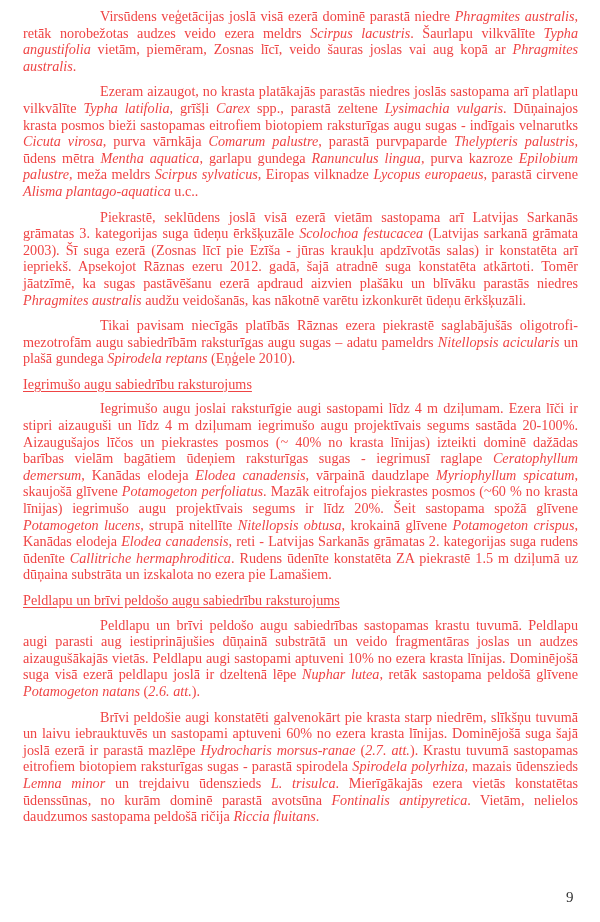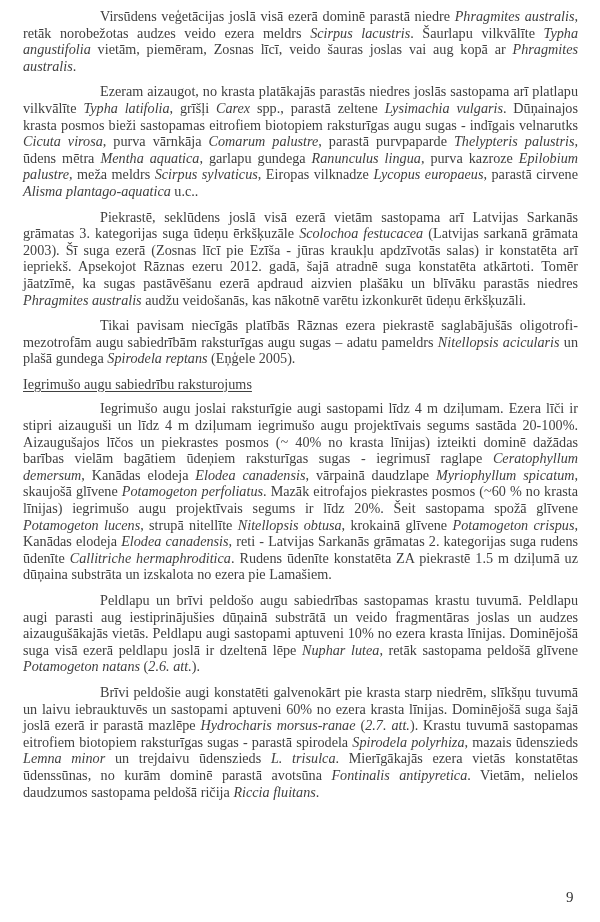--- a/index.html
+++ b/index.html
@@ -1,20 +1,20 @@
 <!DOCTYPE html>
 <html><head>
 <meta charset="utf-8">
 <style>
   html, body { margin: 0; padding: 0; background: #ffffff; }
   body { width: 600px; height: 922px; position: relative; overflow: hidden; }
   .page {
     position: absolute; left: 23px; top: 8px; width: 555px;
     font-family: "Liberation Serif", serif;
-    font-size: 14.2px; line-height: 16.6px; color: #404040;
+    font-size: 14.2px; line-height: 16.6px; color: #ef4444;
   }
   .para { text-align: justify; text-indent: 77px; margin: 0 0 9px 0; }
   .para .seg { }
   .para .it { font-style: italic; }
   .heading {
     margin: 4px 0 8px 0; text-decoration: underline; text-underline-offset: 2px;
   }
   .page-number {
     position: absolute; left: 566px; top: 889px;
     font-family: "Liberation Serif", serif; font-size: 15px; color: #333;
@@ -24,26 +24,27 @@
 <body>
 
 <div class="page">
 
   <p class="para"><span class="seg">Virsūdens veģetācijas joslā visā ezerā dominē parastā niedre </span><span class="it">Phragmites australis</span><span class="seg">, retāk norobežotas audzes veido ezera meldrs </span><span class="it">Scirpus lacustris</span><span class="seg">. Šaurlapu vilkvālīte </span><span class="it">Typha angustifolia</span><span class="seg"> vietām, piemēram, Zosnas līcī, veido šauras joslas vai aug kopā ar </span><span class="it">Phragmites australis</span><span class="seg">.</span></p>
 
   <p class="para"><span class="seg">Ezeram aizaugot, no krasta platākajās parastās niedres joslās sastopama arī platlapu vilkvālīte </span><span class="it">Typha latifolia</span><span class="seg">, grīšļi </span><span class="it">Carex</span><span class="seg"> spp., parastā zeltene </span><span class="it">Lysimachia vulgaris</span><span class="seg">. Dūņainajos krasta posmos bieži sastopamas eitrofiem biotopiem raksturīgas augu sugas - indīgais velnarutks </span><span class="it">Cicuta virosa</span><span class="seg">, purva vārnkāja </span><span class="it">Comarum palustre</span><span class="seg">, parastā purvpaparde </span><span class="it">Thelypteris palustris</span><span class="seg">, ūdens mētra </span><span class="it">Mentha aquatica</span><span class="seg">, garlapu gundega </span><span class="it">Ranunculus lingua</span><span class="seg">, purva kazroze </span><span class="it">Epilobium palustre</span><span class="seg">, meža meldrs </span><span class="it">Scirpus sylvaticus</span><span class="seg">, Eiropas vilknadze </span><span class="it">Lycopus europaeus</span><span class="seg">, parastā cirvene </span><span class="it">Alisma plantago-aquatica</span><span class="seg"> u.c..</span></p>
 
   <p class="para"><span class="seg">Piekrastē, seklūdens joslā visā ezerā vietām sastopama arī Latvijas Sarkanās grāmatas 3. kategorijas suga ūdeņu ērkšķuzāle </span><span class="it">Scolochoa festucacea</span><span class="seg"> (Latvijas sarkanā grāmata 2003). Šī suga ezerā (Zosnas līcī pie Ezīša - jūras kraukļu apdzīvotās salas) ir konstatēta arī iepriekš. Apsekojot Rāznas ezeru 2012. gadā, šajā atradnē suga konstatēta atkārtoti. Tomēr jāatzīmē, ka sugas pastāvēšanu ezerā apdraud aizvien plašāku un blīvāku parastās niedres </span><span class="it">Phragmites australis</span><span class="seg"> audžu veidošanās, kas nākotnē varētu izkonkurēt ūdeņu ērkšķuzāli.</span></p>
 
-  <p class="para"><span class="seg">Tikai pavisam niecīgās platībās Rāznas ezera piekrastē saglabājušās oligotrofi-mezotrofām augu sabiedrībām raksturīgas augu sugas – adatu pameldrs </span><span class="it">Nitellopsis acicularis</span><span class="seg"> un plašā gundega </span><span class="it">Spirodela reptans</span><span class="seg"> (Eņģele 2005).</span></p>
+  <p class="para"><span class="seg">Tikai pavisam niecīgās platībās Rāznas ezera piekrastē saglabājušās oligotrofi-mezotrofām augu sabiedrībām raksturīgas augu sugas – adatu pameldrs </span><span class="it">Nitellopsis acicularis</span><span class="seg"> un plašā gundega </span><span class="it">Spirodela reptans</span><span class="seg"> (Eņģele 2010).</span></p>
 
   <p class="heading">Iegrimušo augu sabiedrību raksturojums</p>
 
   <p class="para"><span class="seg">Iegrimušo augu joslai raksturīgie augi sastopami līdz 4 m dziļumam. Ezera līči ir stipri aizauguši un līdz 4 m dziļumam iegrimušo augu projektīvais segums sastāda 20-100%. Aizaugušajos līčos un piekrastes posmos (~ 40% no krasta līnijas) izteikti dominē dažādas barības vielām bagātiem ūdeņiem raksturīgas sugas - iegrimusī raglape </span><span class="it">Ceratophyllum demersum</span><span class="seg">, Kanādas elodeja </span><span class="it">Elodea canadensis</span><span class="seg">, vārpainā daudzlape </span><span class="it">Myriophyllum spicatum</span><span class="seg">, skaujošā glīvene </span><span class="it">Potamogeton perfoliatus</span><span class="seg">. Mazāk eitrofajos piekrastes posmos (~60 % no krasta līnijas) iegrimušo augu projektīvais segums ir līdz 20%. Šeit sastopama spožā glīvene </span><span class="it">Potamogeton lucens</span><span class="seg">, strupā nitellīte </span><span class="it">Nitellopsis obtusa</span><span class="seg">, krokainā glīvene </span><span class="it">Potamogeton crispus</span><span class="seg">, Kanādas elodeja </span><span class="it">Elodea canadensis</span><span class="seg">, reti - Latvijas Sarkanās grāmatas 2. kategorijas suga rudens ūdenīte </span><span class="it">Callitriche hermaphroditica</span><span class="seg">. Rudens ūdenīte konstatēta ZA piekrastē 1.5 m dziļumā uz dūņaina substrāta un izskalota no ezera pie Lamašiem.</span></p>
 
+  <p class="heading">Peldlapu un brīvi peldošo augu sabiedrību raksturojums</p>
 
   <p class="para"><span class="seg">Peldlapu un brīvi peldošo augu sabiedrības sastopamas krastu tuvumā. Peldlapu augi parasti aug iestiprinājušies dūņainā substrātā un veido fragmentāras joslas un audzes aizaugušākajās vietās. Peldlapu augi sastopami aptuveni 10% no ezera krasta līnijas. Dominējošā suga visā ezerā peldlapu joslā ir dzeltenā lēpe </span><span class="it">Nuphar lutea</span><span class="seg">, retāk sastopama peldošā glīvene </span><span class="it">Potamogeton natans</span><span class="seg"> (</span><span class="it">2.6. att.</span><span class="seg">).</span></p>
 
   <p class="para"><span class="seg">Brīvi peldošie augi konstatēti galvenokārt pie krasta starp niedrēm, slīkšņu tuvumā un laivu iebrauktuvēs un sastopami aptuveni 60% no ezera krasta līnijas. Dominējošā suga šajā joslā ezerā ir parastā mazlēpe </span><span class="it">Hydrocharis morsus-ranae</span><span class="seg"> (</span><span class="it">2.7. att.</span><span class="seg">). Krastu tuvumā sastopamas eitrofiem biotopiem raksturīgas sugas - parastā spirodela </span><span class="it">Spirodela polyrhiza</span><span class="seg">, mazais ūdenszieds </span><span class="it">Lemna minor</span><span class="seg"> un trejdaivu ūdenszieds </span><span class="it">L. trisulca</span><span class="seg">. Mierīgākajās ezera vietās konstatētas ūdenssūnas, no kurām dominē parastā avotsūna </span><span class="it">Fontinalis antipyretica</span><span class="seg">. Vietām, nelielos daudzumos sastopama peldošā ričija </span><span class="it">Riccia fluitans</span><span class="seg">.</span></p>
 
 </div>
 
 <div class="page-number">9</div>
 
 </body></html>

